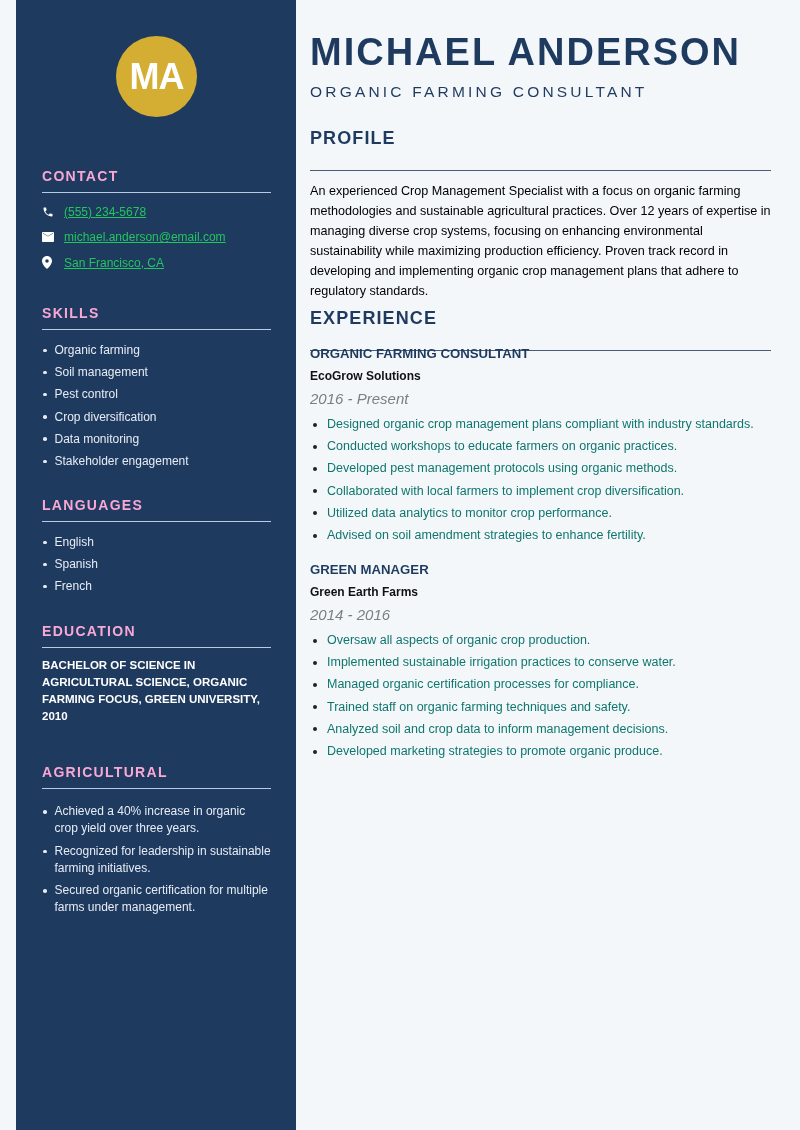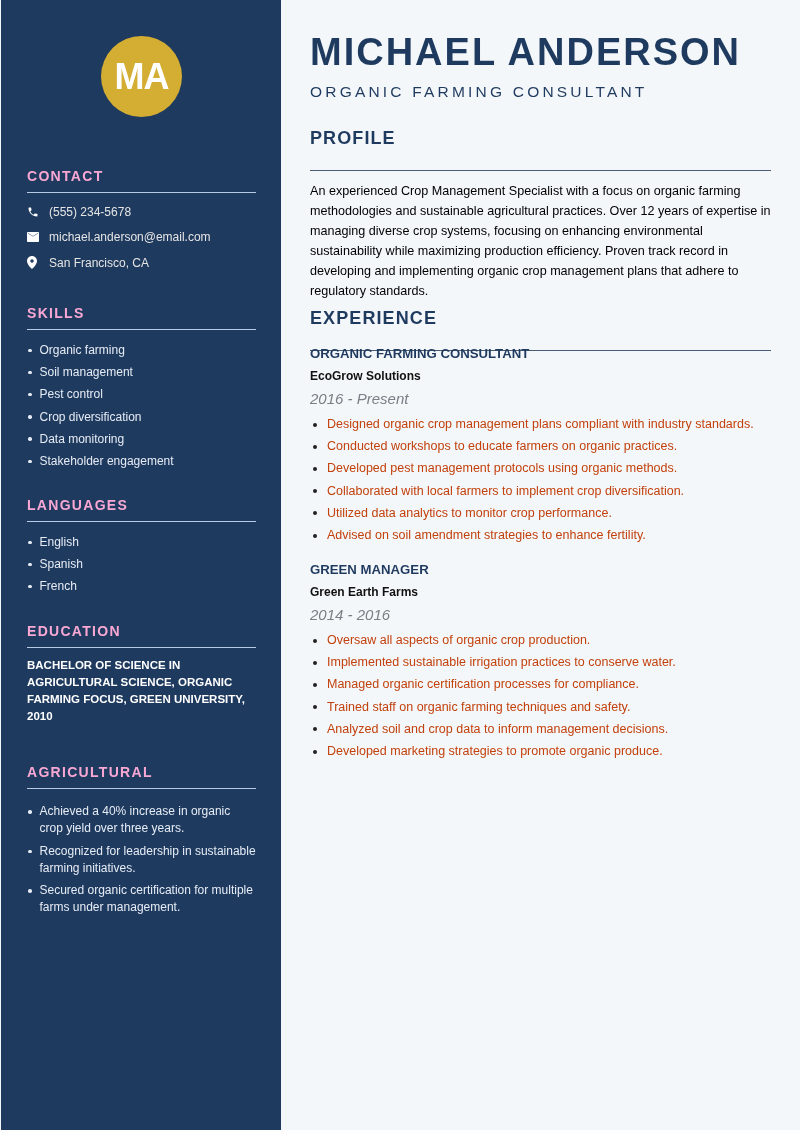--- a/index.html
+++ b/index.html
@@ -1,42 +1,42 @@
 <!DOCTYPE html>
 <html><head>
 <meta charset="utf-8">
 <style>
   * { box-sizing: border-box; margin: 0; padding: 0; }
   html, body { width: 800px; height: 1130px; overflow: hidden; }
   body { font-family: "Liberation Sans", "DejaVu Sans", sans-serif; background: #f4f7fa; position: relative; }
-  .sidebar { position: absolute; left: 1px; top: 0; width: 280px; height: 1130px; background: #1f3a5f; color: #ffffff; padding: 0 26px; }
+  .sidebar { position: absolute; left: 16px; top: 0; width: 280px; height: 1130px; background: #1f3a5f; color: #ffffff; padding: 0 26px; }
   .avatar { position: absolute; left: 100px; top: 36px; width: 81px; height: 81px; border-radius: 50%; background: #d4ad33; display: flex; align-items: center; justify-content: center; color: #fff; font-weight: 700; font-size: 36px; letter-spacing: -1px; }
   .side-section { position: absolute; left: 26px; width: 229px; }
   .side-title { font-size: 14px; font-weight: 700; letter-spacing: 1.3px; color: #f9a8d4; padding-bottom: 8px; border-bottom: 1.5px solid #b9cbe4; }
-  .contact-row { display: flex; align-items: center; font-size: 12px; color: #e5e5e5; height: 25.5px; }
+  .contact-row { display: flex; align-items: center; font-size: 12px; color: #22c55e; height: 25.5px; text-decoration: underline; }
   .contact-row .ic { width: 22px; display: inline-flex; align-items: center; }
   .side-list { list-style: none; margin-top: 9px; }
   .side-list li { font-size: 12px; color: #e6ecf5; line-height: 22.2px; position: relative; padding-left: 12.5px; }
   .side-list li::before { content: ""; position: absolute; left: 1px; top: 9.5px; width: 3.5px; height: 3.5px; border-radius: 50%; background: #e6ecf5; }
   .ach-list li { line-height: 17px; margin-bottom: 5.5px; }
   .ach-list li::before { top: 7px; }
   .edu-text { font-size: 11.5px; font-weight: 700; color: #ffffff; line-height: 17px; margin-top: 9px; }
 
   .main { position: absolute; left: 310px; top: 0; width: 461px; }
   .name { position: absolute; top: 31px; left: 0; font-size: 38px; font-weight: 700; letter-spacing: 2px; color: #1f3a5f; white-space: nowrap; }
   .role { position: absolute; top: 83px; left: 0; font-size: 15.5px; letter-spacing: 3.2px; color: #1f3a5f; white-space: nowrap; }
   .sec { position: absolute; left: 0; width: 461px; }
   .sec-title { font-size: 18px; font-weight: 700; letter-spacing: 1.1px; color: #1f3a5f; padding-bottom: 21px; border-bottom: 1.5px solid #4a5d74; }
   .profile-text { font-size: 12.6px; line-height: 20px; color: #000000; margin-top: 10px; }
   .job { position: absolute; left: 0; width: 461px; }
   .job-title { font-size: 13.2px; font-weight: 700; color: #1f3a5f; }
   .job-company { font-size: 12px; font-weight: 700; color: #111; margin-top: 8px; font-weight: 600; }
   .job-dates { font-size: 15px; font-style: italic; color: #7a7f86; margin-top: 7px; }
   .job-list { list-style: none; margin-top: 6px; }
-  .job-list li { font-size: 12.5px; color: #c2410c; line-height: 22.2px; position: relative; padding-left: 17px; }
+  .job-list li { font-size: 12.5px; color: #0f766e; line-height: 22.2px; position: relative; padding-left: 17px; }
   .job-list li::before { content: ""; position: absolute; left: 3px; top: 9.5px; width: 4px; height: 4px; border-radius: 50%; background: #222; }
 </style>
 </head>
 <body>
 
 <aside class="sidebar">
   <div class="avatar">
     <span>MA</span>
   </div>
 

